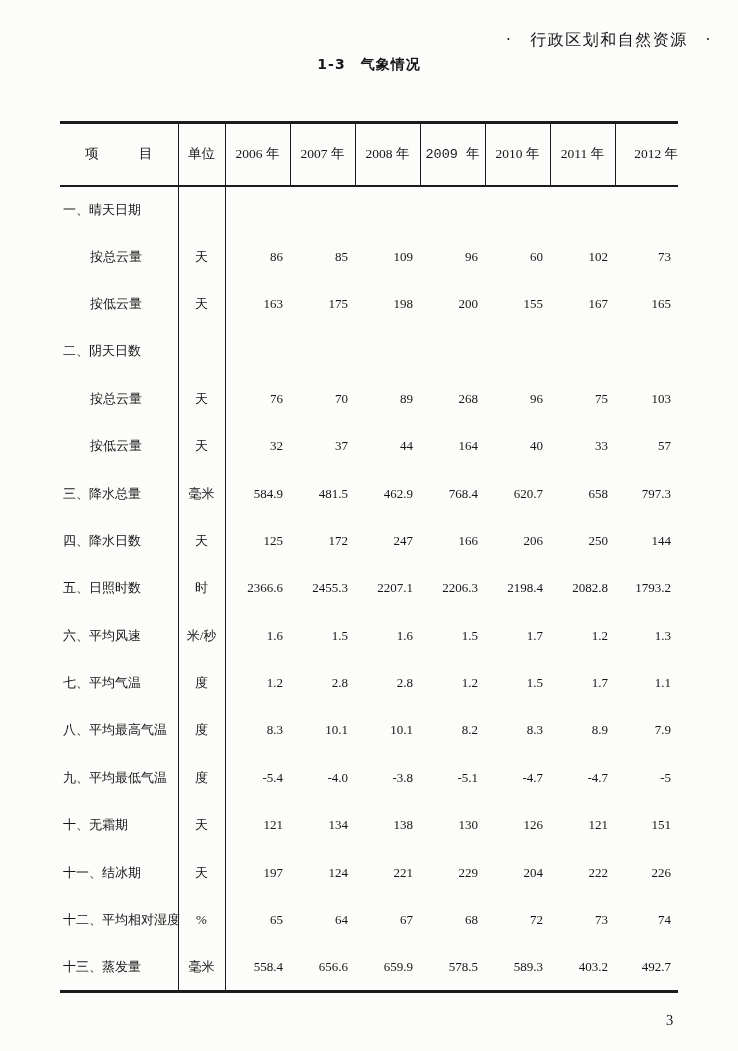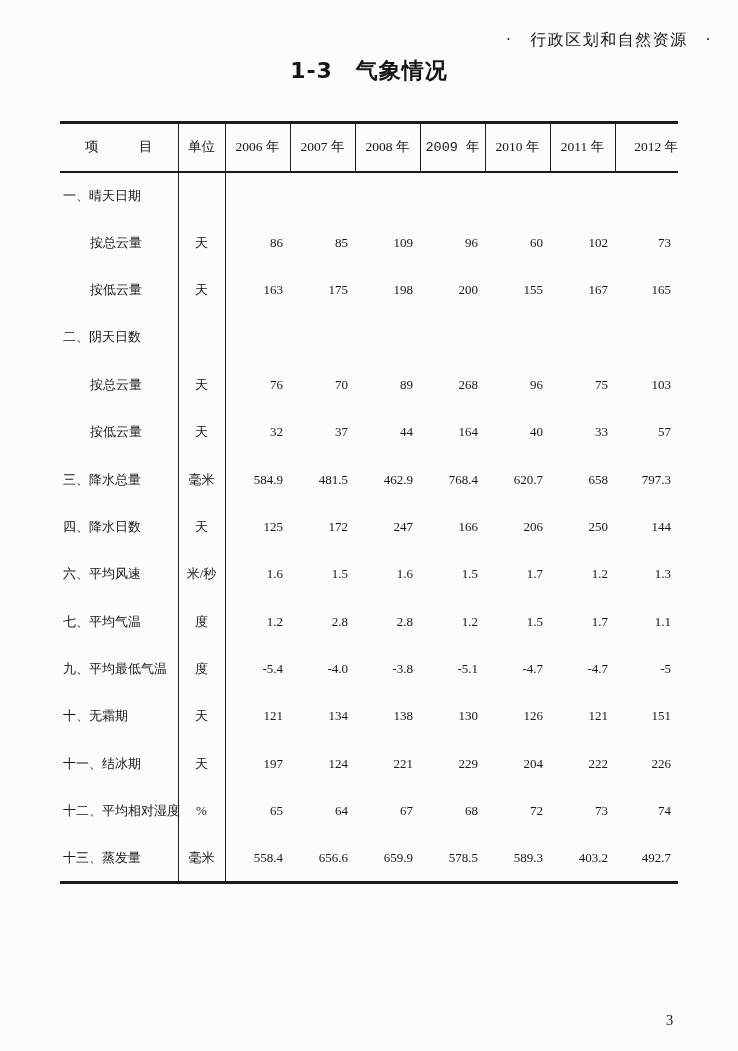--- a/index.html
+++ b/index.html
@@ -19,36 +19,36 @@
     letter-spacing: 1.5px;
     white-space: pre;
   }
   .title {
     position: absolute;
     top: 56px; left: 0; width: 100%;
     margin: 0;
     text-align: center;
     font-family: "DejaVu Sans", "Liberation Sans", sans-serif;
     font-weight: bold;
-    font-size: 22px;
+    font-size: 14px;
     letter-spacing: 1px;
   }
   table.stats {
     position: absolute;
     left: 60px; top: 121px;
     width: 618px;
     border-collapse: collapse;
     table-layout: fixed;
     border-top: 3px solid #1b1b1b;
     border-bottom: 3px solid #1b1b1b;
   }
   .stats thead th {
     font-weight: normal;
     font-size: 13.5px;
-    height: 49px;
+    height: 63px;
     text-align: center;
     border-bottom: 2px solid #1b1b1b;
     padding: 0;
     white-space: pre;
   }
   .stats thead th + th { border-left: 1.5px solid #1b1b1b; }
   .stats tbody td {
     height: 47.4px;
     font-size: 13px;
     padding: 0;
@@ -179,20 +179,31 @@
           <td class="unit">天</td>
           <td class="val">125</td>
           <td class="val">172</td>
           <td class="val">247</td>
           <td class="val">166</td>
           <td class="val">206</td>
           <td class="val">250</td>
           <td class="val">144</td>
         </tr>
         <tr>
+          <td class="lbl">五、日照时数</td>
+          <td class="unit">时</td>
+          <td class="val">2366.6</td>
+          <td class="val">2455.3</td>
+          <td class="val">2207.1</td>
+          <td class="val">2206.3</td>
+          <td class="val">2198.4</td>
+          <td class="val">2082.8</td>
+          <td class="val">1793.2</td>
+        </tr>
+        <tr>
           <td class="lbl">六、平均风速</td>
           <td class="unit">米/秒</td>
           <td class="val">1.6</td>
           <td class="val">1.5</td>
           <td class="val">1.6</td>
           <td class="val">1.5</td>
           <td class="val">1.7</td>
           <td class="val">1.2</td>
           <td class="val">1.3</td>
         </tr>
@@ -201,20 +212,31 @@
           <td class="unit">度</td>
           <td class="val">1.2</td>
           <td class="val">2.8</td>
           <td class="val">2.8</td>
           <td class="val">1.2</td>
           <td class="val">1.5</td>
           <td class="val">1.7</td>
           <td class="val">1.1</td>
         </tr>
         <tr>
+          <td class="lbl">八、平均最高气温</td>
+          <td class="unit">度</td>
+          <td class="val">8.3</td>
+          <td class="val">10.1</td>
+          <td class="val">10.1</td>
+          <td class="val">8.2</td>
+          <td class="val">8.3</td>
+          <td class="val">8.9</td>
+          <td class="val">7.9</td>
+        </tr>
+        <tr>
           <td class="lbl">九、平均最低气温</td>
           <td class="unit">度</td>
           <td class="val">-5.4</td>
           <td class="val">-4.0</td>
           <td class="val">-3.8</td>
           <td class="val">-5.1</td>
           <td class="val">-4.7</td>
           <td class="val">-4.7</td>
           <td class="val">-5</td>
         </tr>

